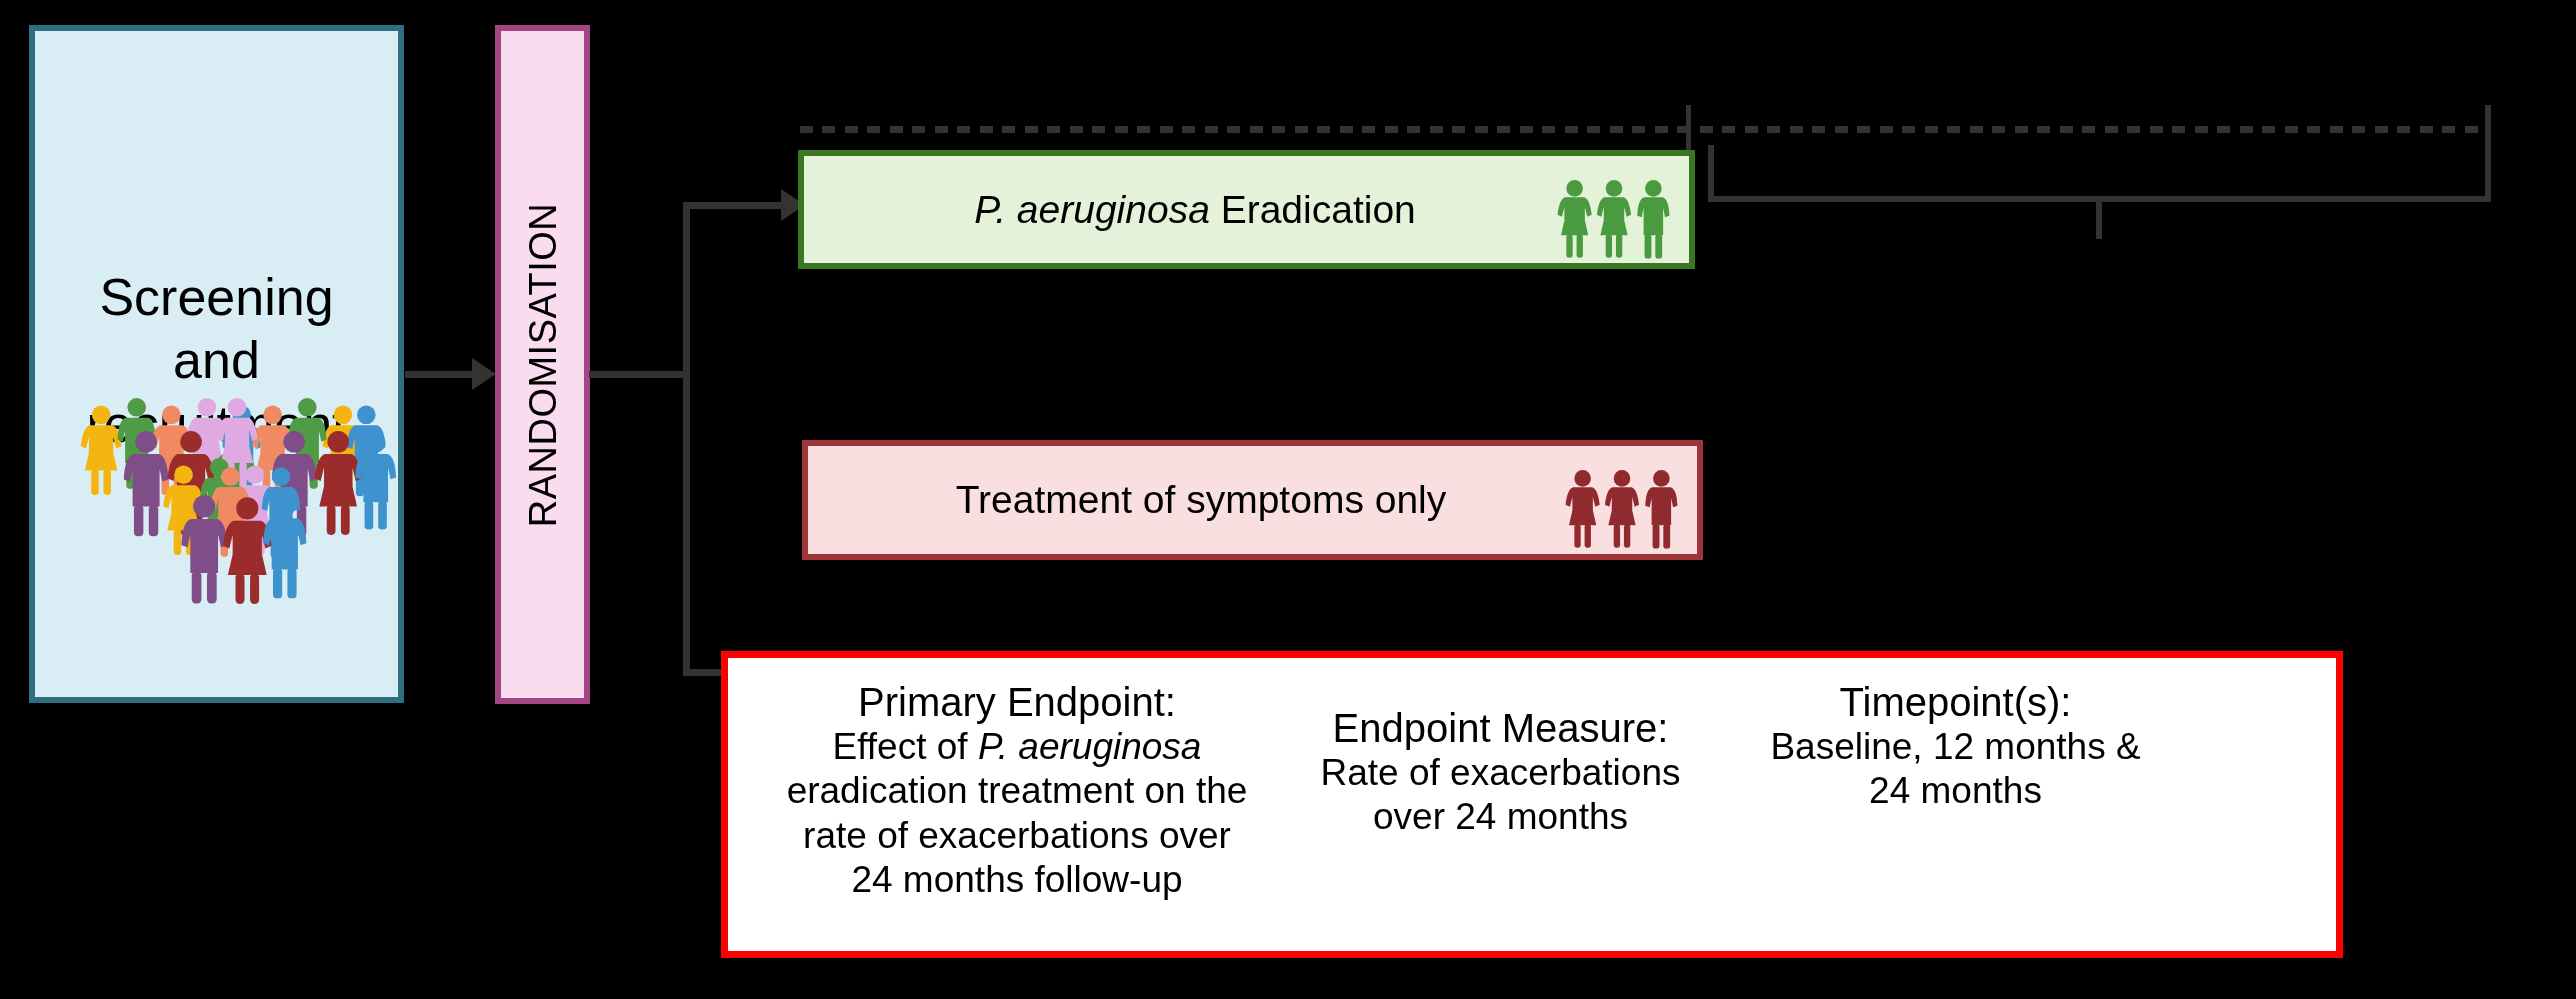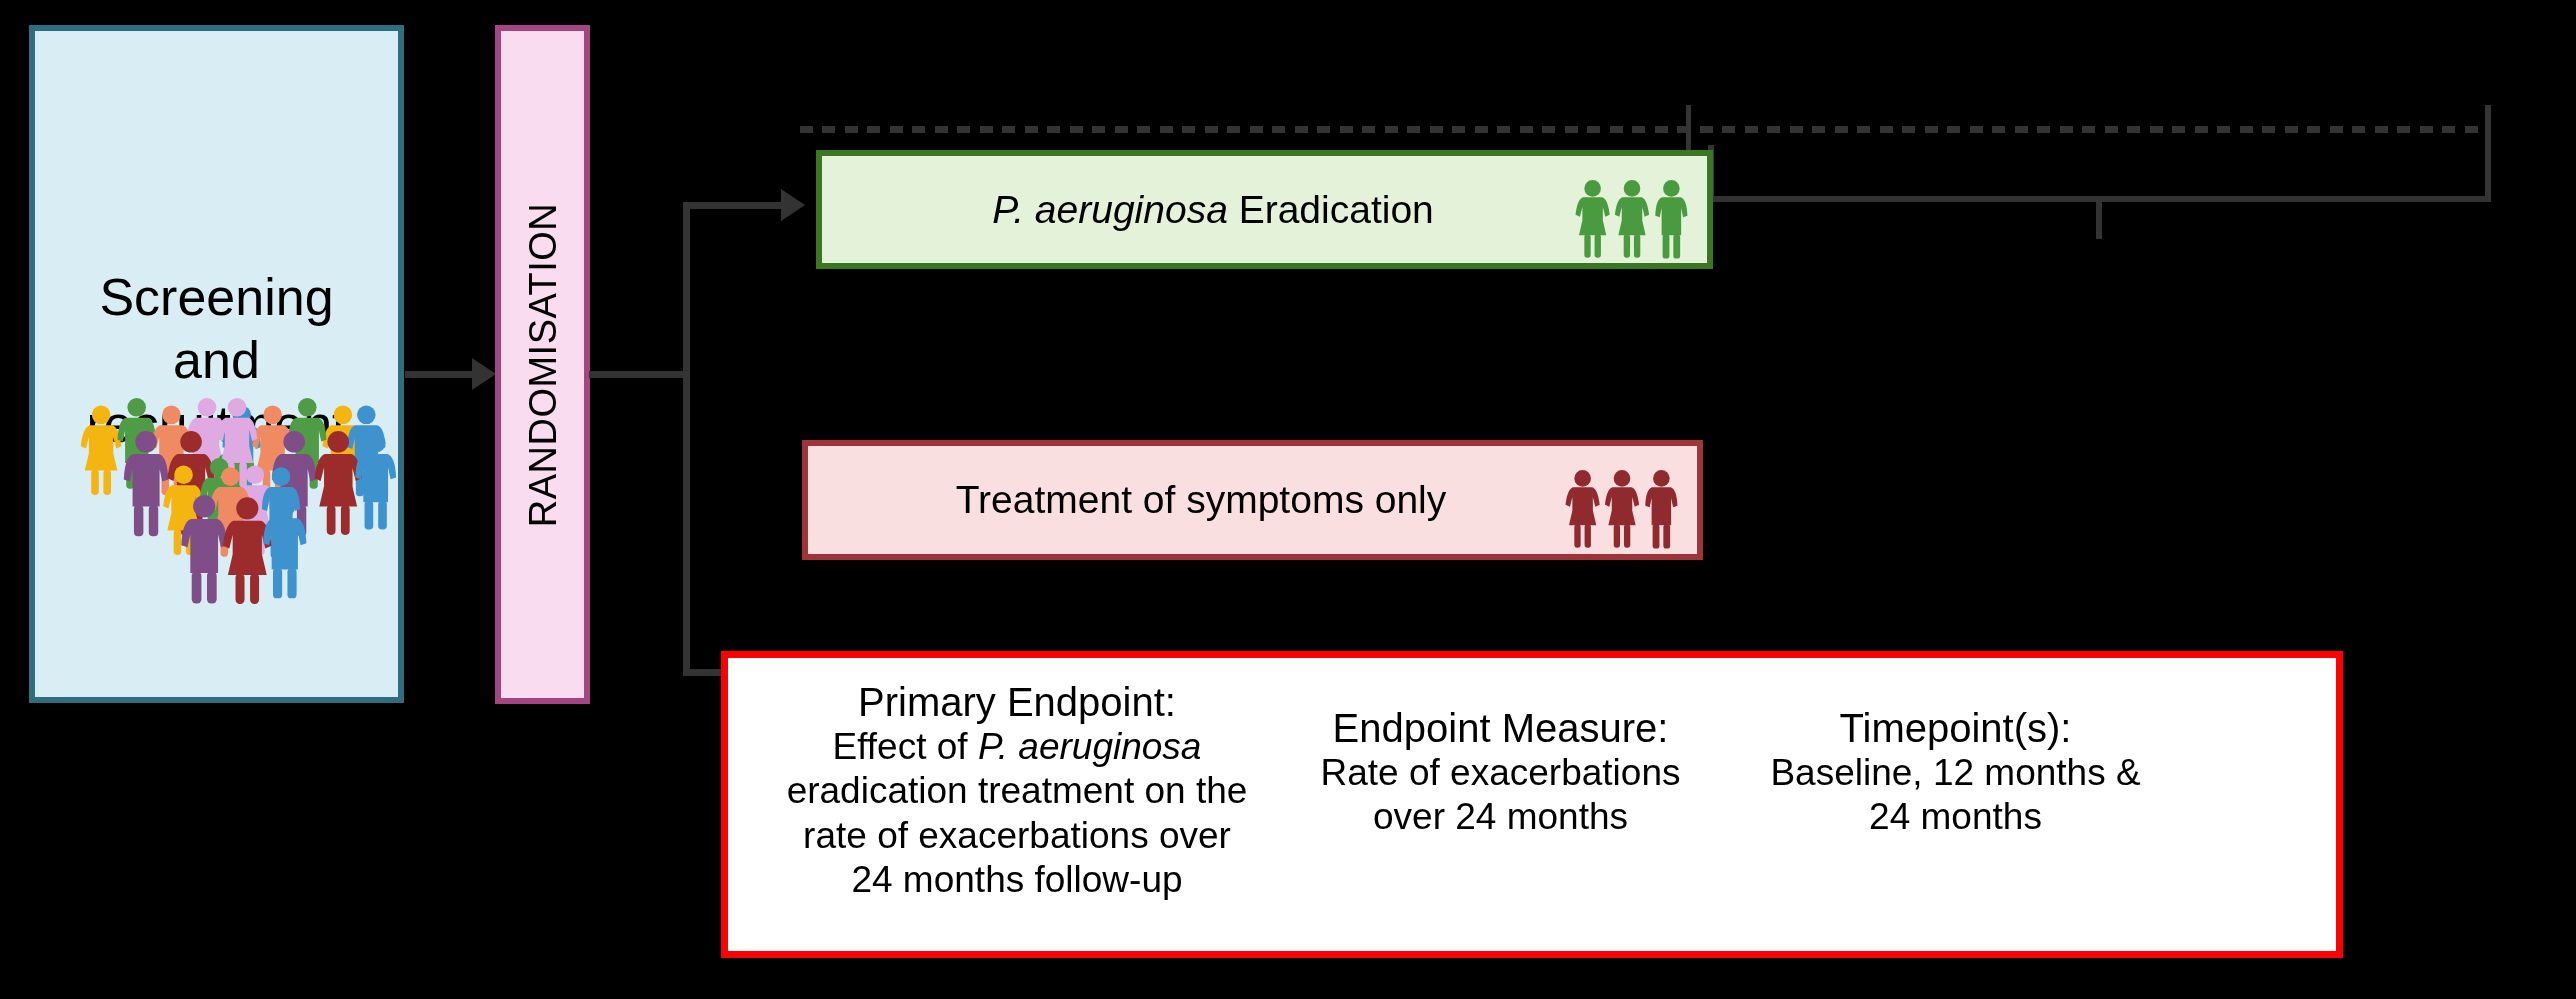--- a/index.html
+++ b/index.html
@@ -86,21 +86,21 @@
     border-left: 24.4px solid #333333;
   }
   #arrow-screen-to-rand-line { left: 405px; top: 371px; width: 71px; height: 6.6px; background:#333333; position:absolute; }
   #arrow-screen-to-rand { left: 472px; top: 358px; }
   #arrow-top    { left: 781px; top: 189px; }
   #arrow-bottom { left: 781px; top: 656px; }
 
   
   #eradication-box {
     position: absolute;
-    left: 816px;
+    left: 798px;
     top: 150px;
     width: 897px;
     height: 119px;
     background: #e3f2d9;
     border: 6.6px solid #3a7722;
     box-sizing: border-box;
   }
   #symptoms-box {
     position: absolute;
     left: 802px;
@@ -181,21 +181,21 @@
     justify-content: flex-start;
     padding: 20.6px 26px 0 26px;
   }
   .endpoint-col {
     flex: 0 0 auto;
     text-align: center;
     color: #000000;
   }
   .endpoint-col.primary  { width: 526px; }
   .endpoint-col.outcome  { width: 441px; margin-top: 26px; }
-  .endpoint-col.timepoint{ width: 469px; margin-top: 26px; }
+  .endpoint-col.timepoint{ width: 469px; }
   .endpoint-title {
     font-size: 40px;
     line-height: 1.16;
   }
   .endpoint-body {
     font-size: 37px;
     line-height: 1.2;
     white-space: pre-line;
   }
   .endpoint-body i { font-style: italic; }

